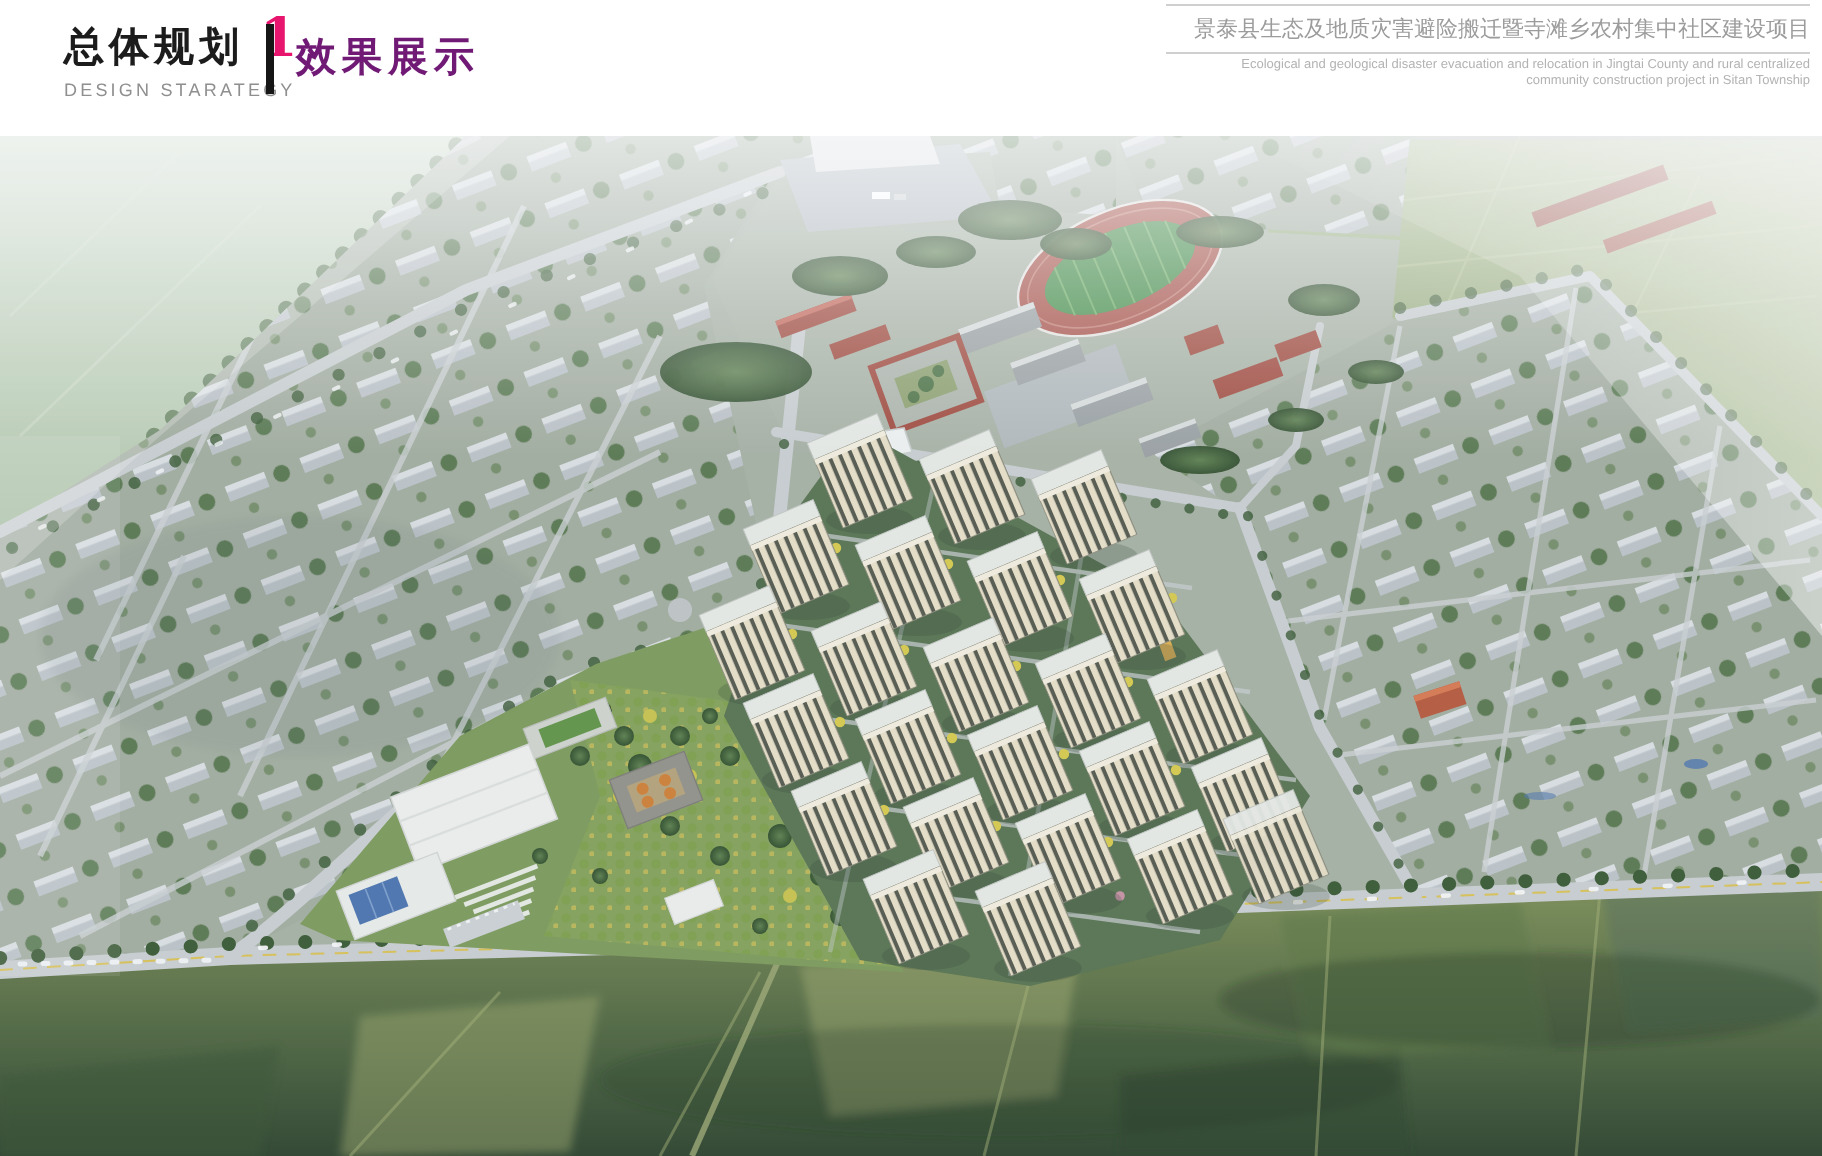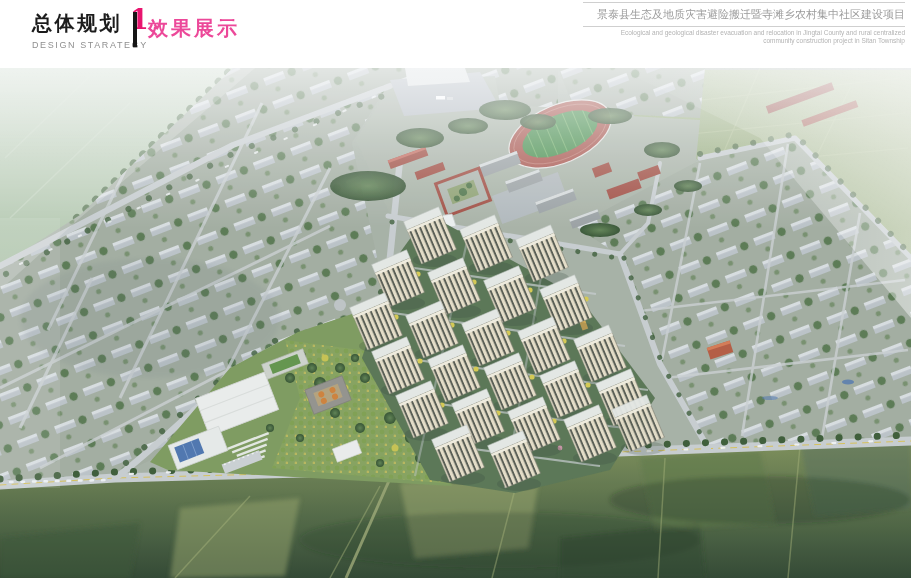--- a/index.html
+++ b/index.html
@@ -7,21 +7,21 @@
          font-family:"Liberation Sans","DejaVu Sans",sans-serif;}
   
   .hdr-left{position:absolute;left:32px;top:10px;}
   .hdr-row{display:flex;align-items:flex-start;gap:8px;}
   .sec-zh{font-size:20px;font-weight:bold;color:#1c1c1c;letter-spacing:2.5px;}
   .sec-num{font-family:"DejaVu Serif","Liberation Serif",serif;font-size:27px;font-weight:bold;
            color:#e8156f;line-height:20px;}
   .sec-en{font-size:9px;color:#8f8f8f;letter-spacing:1.6px;margin-top:3px;}
   .hdr-divider{position:absolute;left:133px;top:12px;width:4px;height:35px;background:#161616;}
   .page-title{position:absolute;left:148px;top:15px;font-size:20px;font-weight:bold;
-              color:#ec4899;letter-spacing:3px;}
+              color:#701a75;letter-spacing:3px;}
   .hdr-right{position:absolute;right:6px;top:2px;width:322px;text-align:right;}
   .proj-zh{font-size:11px;color:#9c9c9c;border-top:1px solid #cfcfcf;border-bottom:1px solid #cfcfcf;
            padding:4px 0 4px;white-space:nowrap;letter-spacing:0px;}
   .proj-en{font-size:6.5px;line-height:8px;color:#b3b3b3;margin-top:2px;}
   
   .render{position:absolute;left:0;top:68px;width:911px;height:510px;}
 </style>
 </head>
 <body>
 

